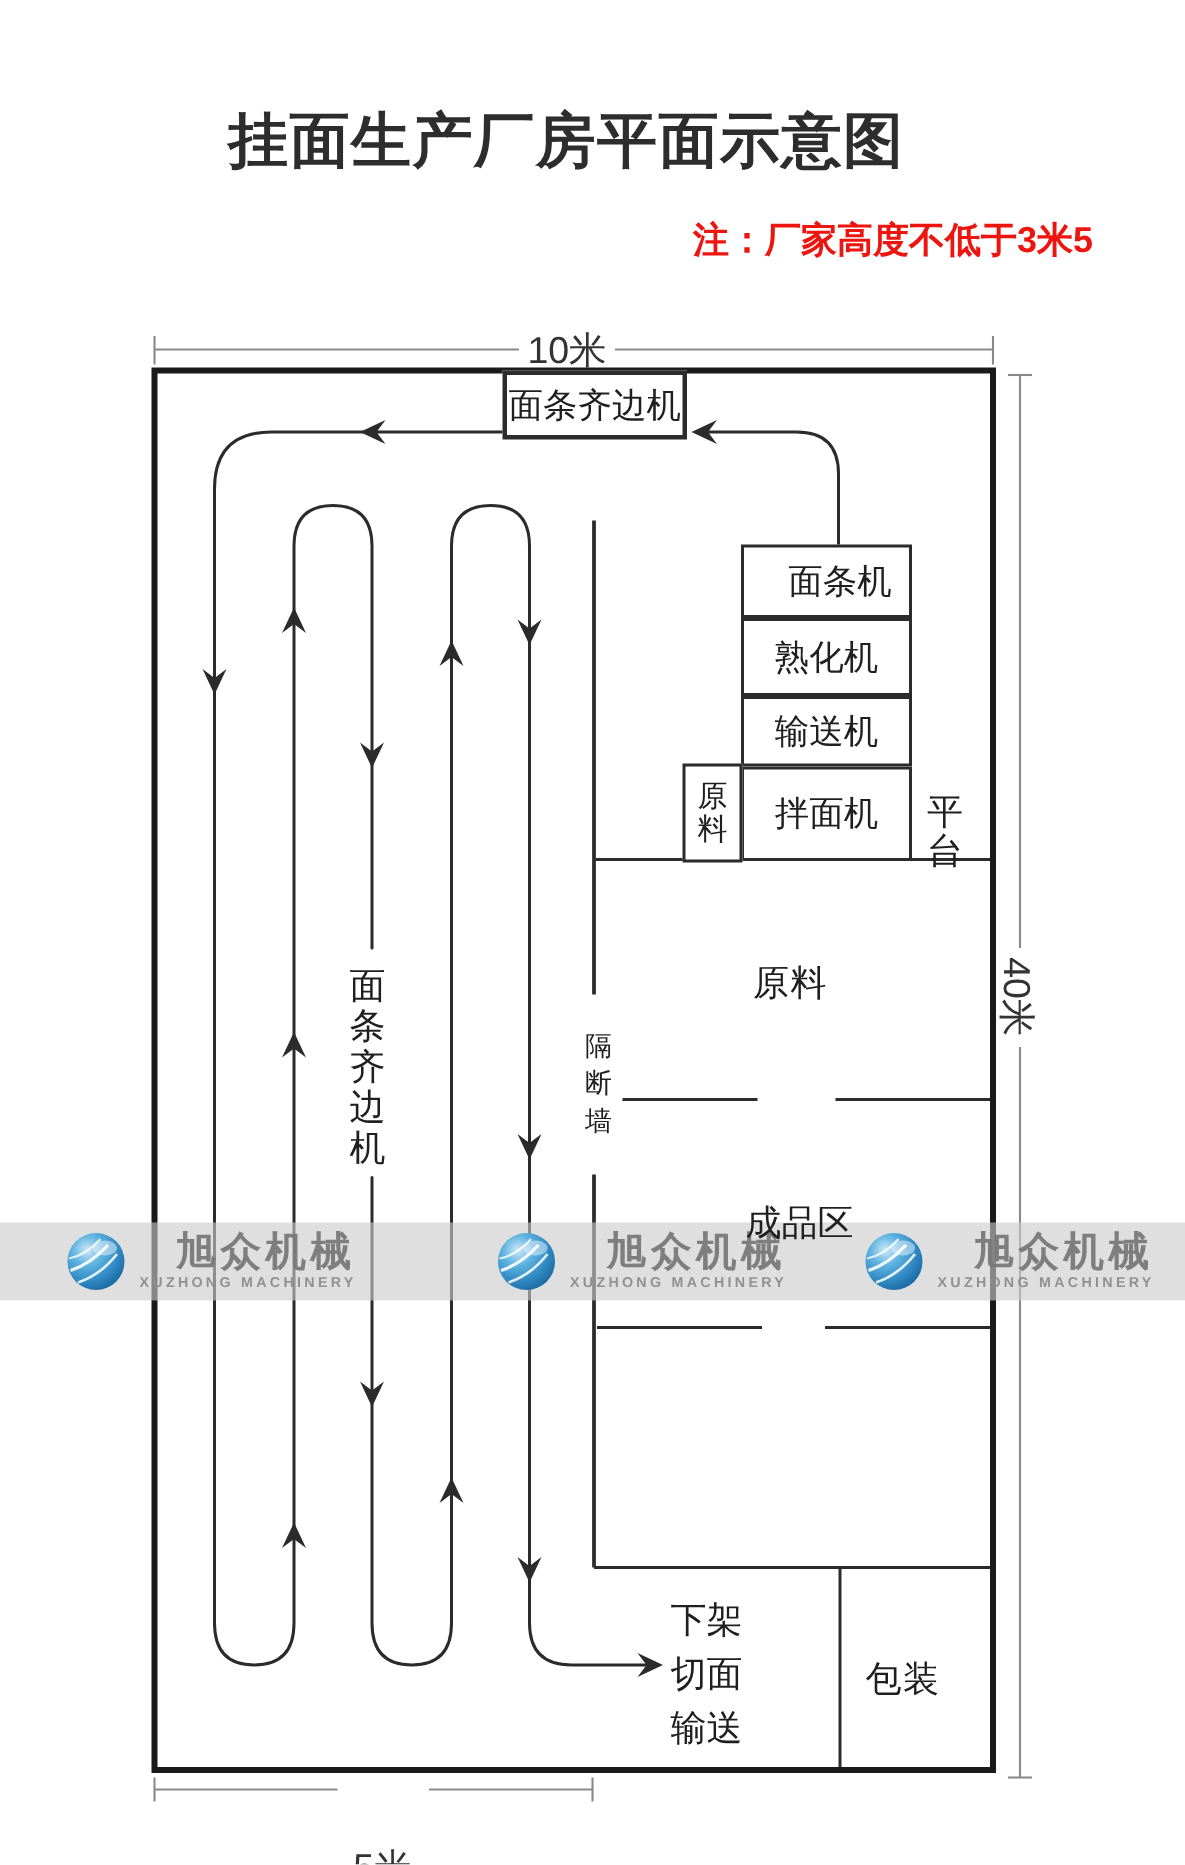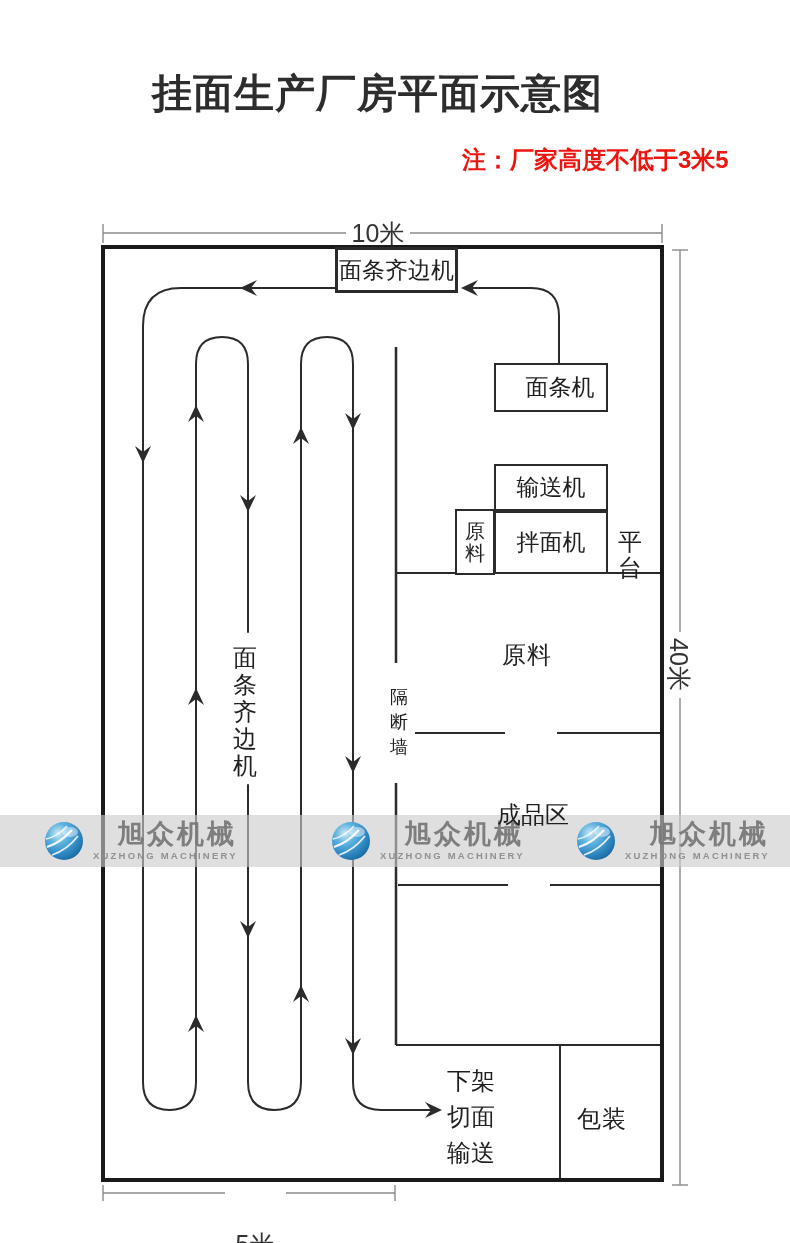--- a/index.html
+++ b/index.html
@@ -171,20 +171,23 @@
   <div class="abs dim-label dim-top">10米</div>
   <div class="abs dim-label dim-right">40米</div>
   <div class="abs dim-label dim-bottom">5米</div>
 
   <div class="abs box box-edge-trimmer">
     <span>面条齐边机</span>
   </div>
   <div class="abs box box-noodle">
     <span>面条机</span>
   </div>
+  <div class="abs box box-aging">
+    <span>熟化机</span>
+  </div>
   <div class="abs box box-convey">
     <span>输送机</span>
   </div>
   <div class="abs box box-mixer">
     <span>拌面机</span>
   </div>
   <div class="abs box box-raw">
     <span class="vtext label-raw-vert">原料</span>
   </div>
 

